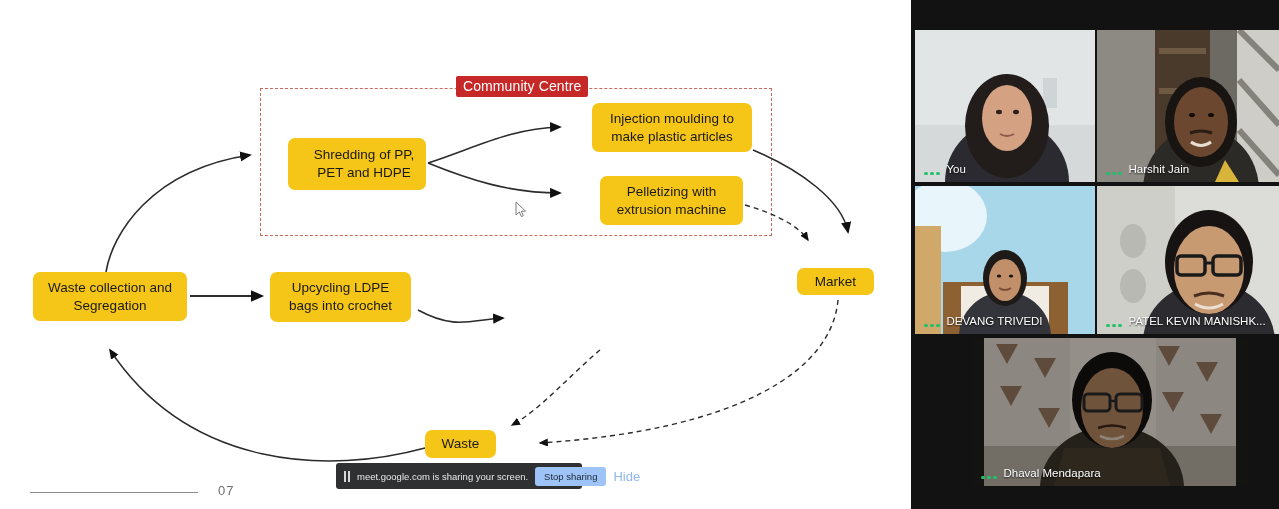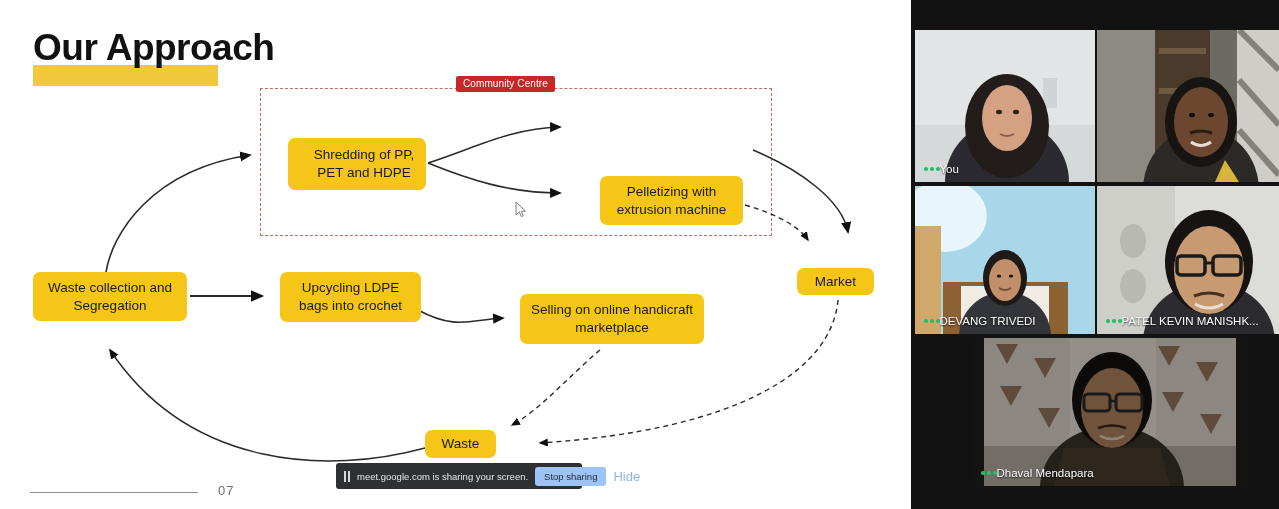--- a/index.html
+++ b/index.html
@@ -72,21 +72,21 @@
     width: 512px; height: 148px;
     border: 1.4px dashed #C8695C;
     box-sizing: border-box;
     border-radius: 1px;
   }
   #cc-label {
     position: absolute;
     left: 456px; top: 76px;
     background: #C62828;
     color: #ffffff;
-    font-size: 10px;
+    font-size: 14px;
     padding: 2px 7px 3px 7px;
     border-radius: 2px;
     white-space: nowrap;
     letter-spacing: 0.1px;
     text-align: center;
   }
 
   
   #footer-line {
     position: absolute;
@@ -182,21 +182,22 @@
   }
   .tile-photo {
     position: absolute;
     inset: 0;
   }
   .name-strip {
     position: absolute;
     left: 0; bottom: 0;
     width: 100%;
     display: flex;
-    align-items: center;
+    align-items: flex-end;
+    gap: 7px;
     padding: 5px 9px 7px 9px;
     box-sizing: border-box;
   }
   .mic-dots {
     display: flex;
     gap: 2.5px;
     flex: 0 0 auto;
   }
   .mic-dots i {
     display: block;
@@ -213,24 +214,20 @@
     text-shadow: 0 1px 2px rgba(0,0,0,.8);
   }
 </style>
 </head>
 <body>
 
 <div id="root">
 
   <div id="slide">
 
-    <div id="title-wrap">
-      <div id="title-highlight"></div>
-      <div id="title-text">Our Approach</div>
-    </div>
 
     <div id="cc-box"></div>
     <div id="cc-label">Community Centre</div>
 
     <svg id="arrows" viewBox="0 0 911 509">
       <defs>
         <marker id="ah" markerWidth="9" markerHeight="9" refX="6.2" refY="3.2" orient="auto">
           <path d="M0,0 L7.4,3.2 L0,6.4 z" fill="#111111"></path>
         </marker>
         <marker id="ahs" markerWidth="8" markerHeight="8" refX="5.6" refY="2.8" orient="auto">
@@ -260,32 +257,32 @@
     </svg>
 
     <div class="node" style="left:33px; top:272px; width:154px; height:49px;">
       <span>Waste collection and Segregation</span>
     </div>
 
     <div class="node" style="left:288px; top:138px; width:138px; height:52px;padding-left:23px;">
       <span>Shredding of PP, PET and HDPE</span>
     </div>
 
+    <div class="node" style="left:592px; top:103px; width:160px; height:49px;">
+      <span>Injection moulding to make plastic articles</span>
+    </div>
 
     <div class="node" style="left:600px; top:176px; width:143px; height:49px;">
       <span>Pelletizing with extrusion machine</span>
     </div>
 
-    <div class="node" style="left:280px; top:272px; width:141px; height:50px;">
+    <div class="node" style="left:270px; top:272px; width:141px; height:50px;">
       <span>Upcycling LDPE bags into crochet</span>
     </div>
 
-    <div class="node" style="left:520px; top:294px; width:184px; height:50px;">
-      <span>Selling on online handicraft marketplace</span>
-    </div>
 
     <div class="node" style="left:797px; top:268px; width:77px; height:27px;">
       <span>Market</span>
     </div>
 
     <div class="node" style="left:425px; top:430px; width:71px; height:28px;">
       <span>Waste</span>
     </div>
 
     <svg id="cursor" viewBox="0 0 12 17">
@@ -342,20 +339,28 @@
         <path d="M142,0 L182,40 M142,50 L182,95 M142,100 L182,145" stroke="#85827c" stroke-width="6" fill="none"></path>
         <ellipse cx="104" cy="160" rx="58" ry="62" fill="#2c2a26"></ellipse>
         <ellipse cx="104" cy="92" rx="36" ry="45" fill="#171411"></ellipse>
         <ellipse cx="104" cy="92" rx="27" ry="35" fill="#6b4730"></ellipse>
         <ellipse cx="95" cy="85" rx="3" ry="2" fill="#0f0c0a"></ellipse>
         <ellipse cx="114" cy="85" rx="3" ry="2" fill="#0f0c0a"></ellipse>
         <path d="M93,103 Q104,99 115,103" stroke="#2a1d14" stroke-width="3" fill="none"></path>
         <path d="M94,112 Q104,119 114,112" stroke="#e8ddd3" stroke-width="3" fill="none"></path>
         <path d="M128,130 L142,152 L118,152 z" fill="#d9b43a"></path>
       </svg>
+      <div class="name-strip">
+        <span class="mic-dots">
+            <i></i>
+            <i></i>
+            <i></i>
+          </span>
+        <span class="tile-name">Harshit Jain</span>
+      </div>
     </div>
 
     <div class="tile" style="left:186px; top:186px; width:182px; height:148px;">
       <svg class="tile-photo" viewBox="0 0 182 148" preserveAspectRatio="none">
         <rect width="182" height="148" fill="#dcdcd8"></rect>
         <rect x="0" y="0" width="78" height="148" fill="#cfcfca"></rect>
         <ellipse cx="36" cy="55" rx="13" ry="17" fill="#b9b9b4"></ellipse>
         <ellipse cx="36" cy="100" rx="13" ry="17" fill="#b9b9b4"></ellipse>
         <ellipse cx="112" cy="156" rx="66" ry="60" fill="#2b2b30"></ellipse>
         <ellipse cx="112" cy="76" rx="44" ry="52" fill="#171312"></ellipse>

